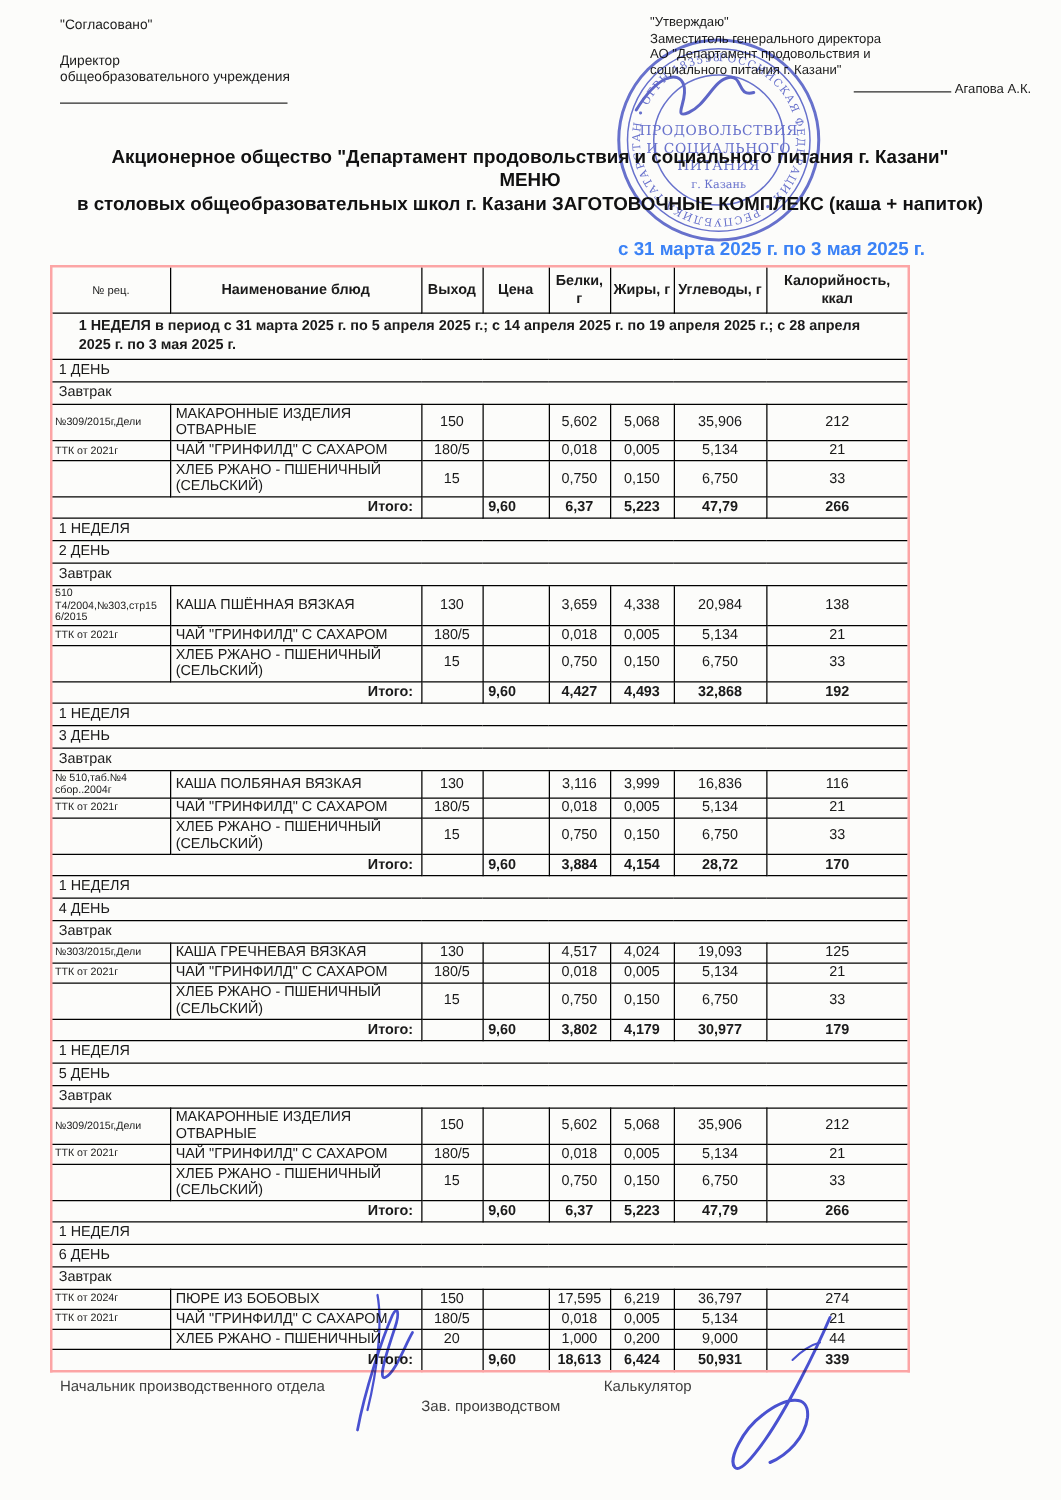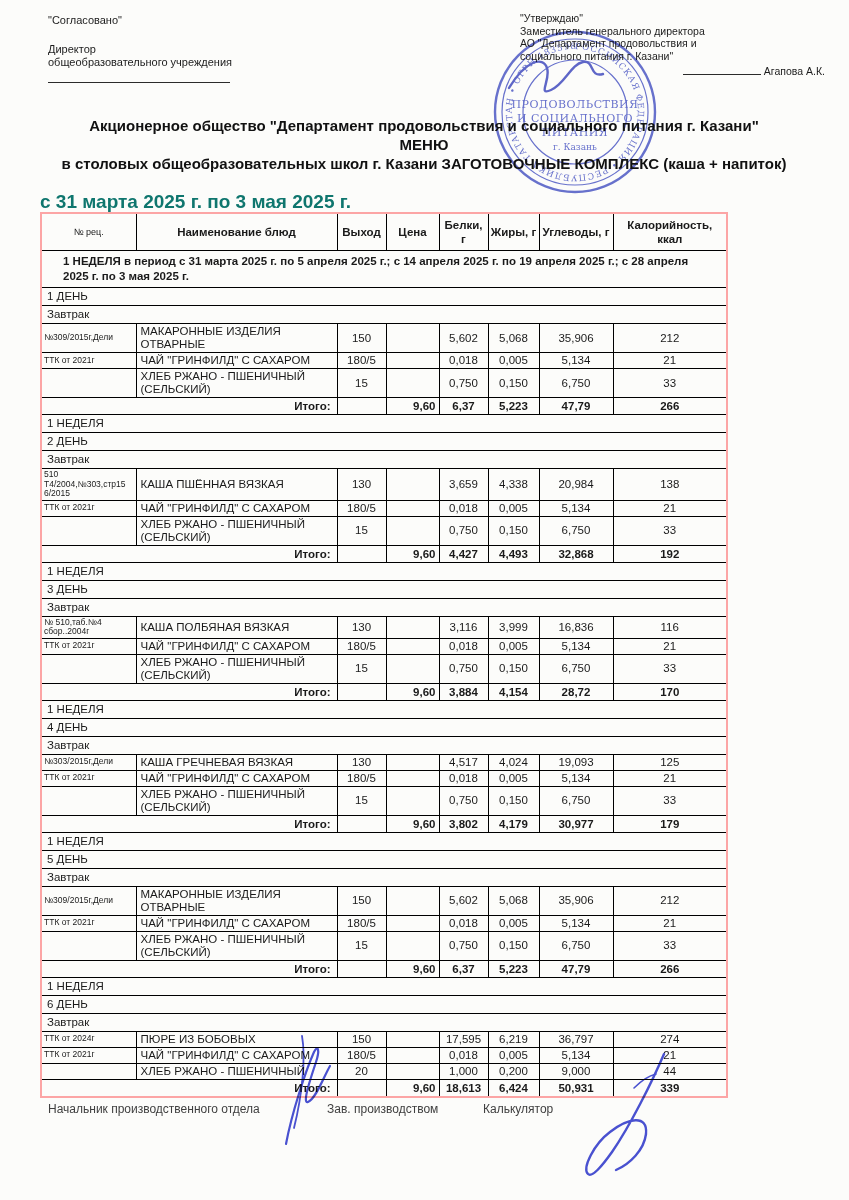--- a/index.html
+++ b/index.html
@@ -11,40 +11,40 @@
   
   .approval-left{position:absolute;left:48px;top:14px;font-size:11px;line-height:13px;}
   .approval-left .status{margin-bottom:16px;}
   .approval-left .rule{display:block;width:182px;border-bottom:1.5px solid #2b2b2b;margin-top:13px;}
   .approval-right{position:absolute;left:520px;top:12px;width:305px;font-size:10.5px;line-height:12.5px;}
   .approval-right .signer-line{margin-top:3px;text-align:right;}
   .sig-underline{display:inline-block;width:78px;border-bottom:1.2px solid #2b2b2b;vertical-align:baseline;}
   
   .title-block{position:absolute;left:40px;top:116px;width:768px;text-align:center;
     font-weight:bold;font-size:15px;line-height:19px;color:#111;}
-  .date-line{position:absolute;left:40px;top:191px;width:700px;text-align:left;
-    font-weight:bold;font-size:19px;color:#0f766e;}
+  .date-line{position:absolute;left:40px;top:191px;width:700px;text-align:right;
+    font-weight:bold;font-size:15px;color:#3b82f6;}
   
   .menu-table{position:absolute;left:40px;top:212px;width:686px;border-collapse:collapse;
     table-layout:fixed;font-size:11.5px;color:#1a1a1a;border:2px solid #fca5a5;}
   .menu-table td,.menu-table th{border:1px solid #000;padding:1px 4px;vertical-align:middle;
     overflow:hidden;}
   .menu-table th{font-weight:bold;text-align:center;height:32px;line-height:14px;padding:2px 2px;}
   .menu-table th.rec{font-weight:normal;font-size:9px;}
   .week-note td{font-weight:bold;height:32px;line-height:15px;padding:2px 21px;}
   .week-row td,.day-row td,.meal-row td{font-weight:normal;height:13px;line-height:13px;padding:2px 5px;}
   .dish-row td{line-height:13px;}
   .dish-row td.code{font-size:8.5px;line-height:9.5px;padding:1px 2px;}
   .num{text-align:center;}
-  .price{text-align:right;padding-right:3px !important;}
+  .price{text-align:left;padding-right:3px !important;}
   .total-row td{font-weight:bold;height:14px;}
   .total-label{text-align:right;padding-right:6px !important;}
   
   .footer-label{position:absolute;top:1102px;font-size:12px;color:#404040;}
-  .f1{left:48px;} .f2{left:327px;} .f3{left:483px;}
+  .f1{left:48px;} .f2{left:337px;margin-top:16px;} .f3{left:483px;}
   
   .stamp-svg{position:absolute;left:471px;top:8px;width:208px;height:208px;
     opacity:.82;mix-blend-mode:multiply;}
   .sig-svg{position:absolute;mix-blend-mode:multiply;}
   .sig-1{left:272px;top:1032px;width:70px;height:120px;}
   .sig-2{left:572px;top:1048px;width:115px;height:140px;}
 </style>
 </head>
 <body>
 

